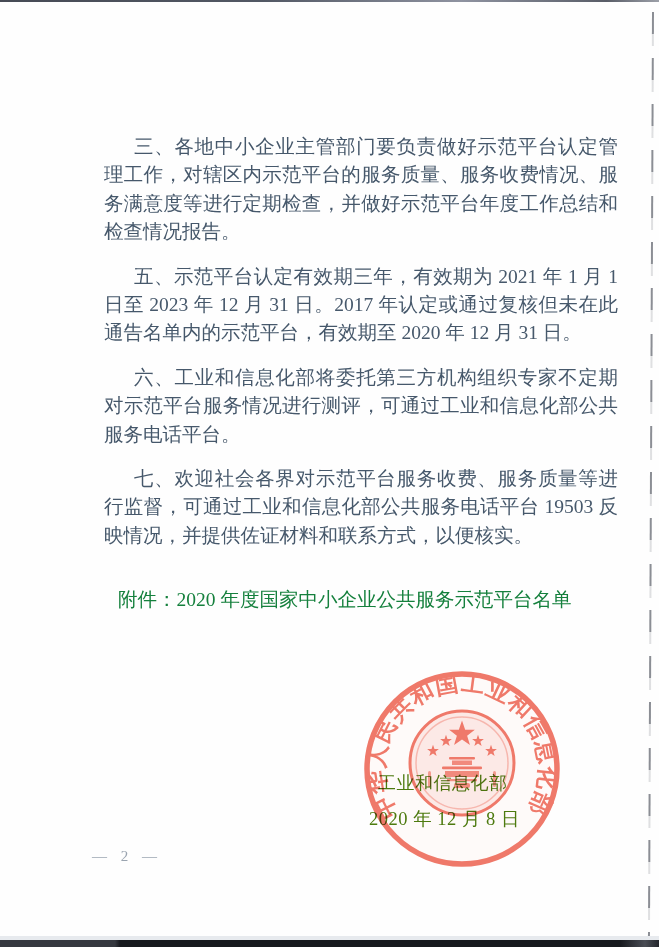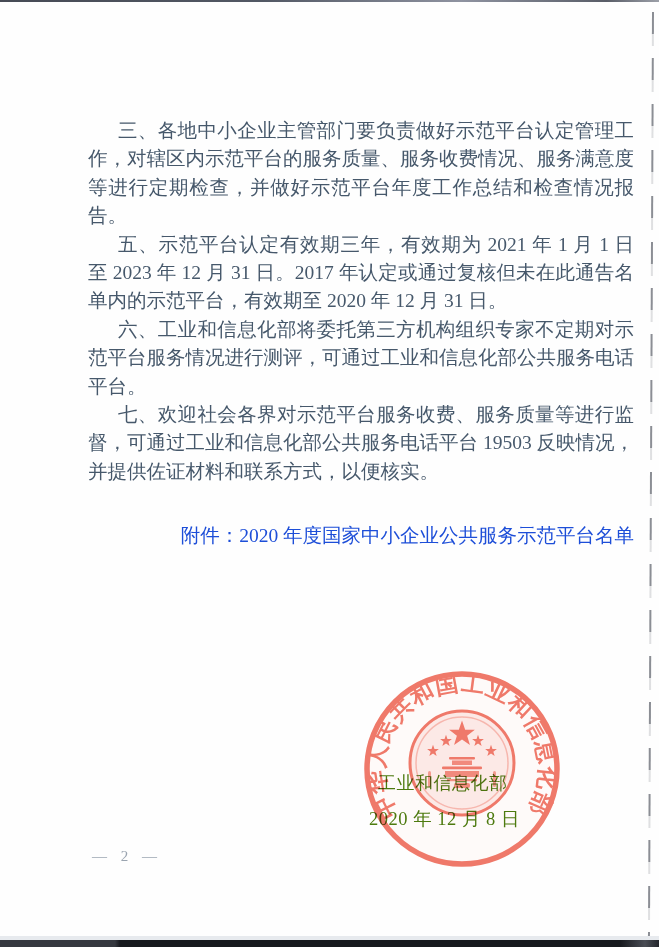--- a/index.html
+++ b/index.html
@@ -35,35 +35,34 @@
   .edge-bottom-bar{
     position:absolute;left:0;bottom:0;width:659px;height:7px;
     background:linear-gradient(to right,#35383f 0 115px,#17191e 120px 620px,#4a4d55 645px,#23252b 100%);
   }
   
   .content{
     position:absolute;left:88px;top:117px;width:546px;
     color:#46586b;
   }
   .para{
-    margin:0;
+    margin:16px;
     font-size:19.5px;
     line-height:28.4px;
     text-align:justify;
     text-justify:inter-character;
     text-indent:30px;
     letter-spacing:0;
   }
   .attachment{
     margin:36px 0 10px 0;
     font-size:19.5px;
     line-height:28.4px;
     text-indent:30px;
-    color:#1d4ed8;
-    text-align:right;
+    color:#15803d;
   }
   .signature{
     position:absolute;left:378px;top:771px;
     font-size:18px;letter-spacing:.5px;color:#4d7c0f;
     white-space:nowrap;
   }
   .doc-date{
     position:absolute;left:369px;top:806px;
     font-size:18.5px;letter-spacing:.5px;color:#4d7c0f;
     white-space:nowrap;

